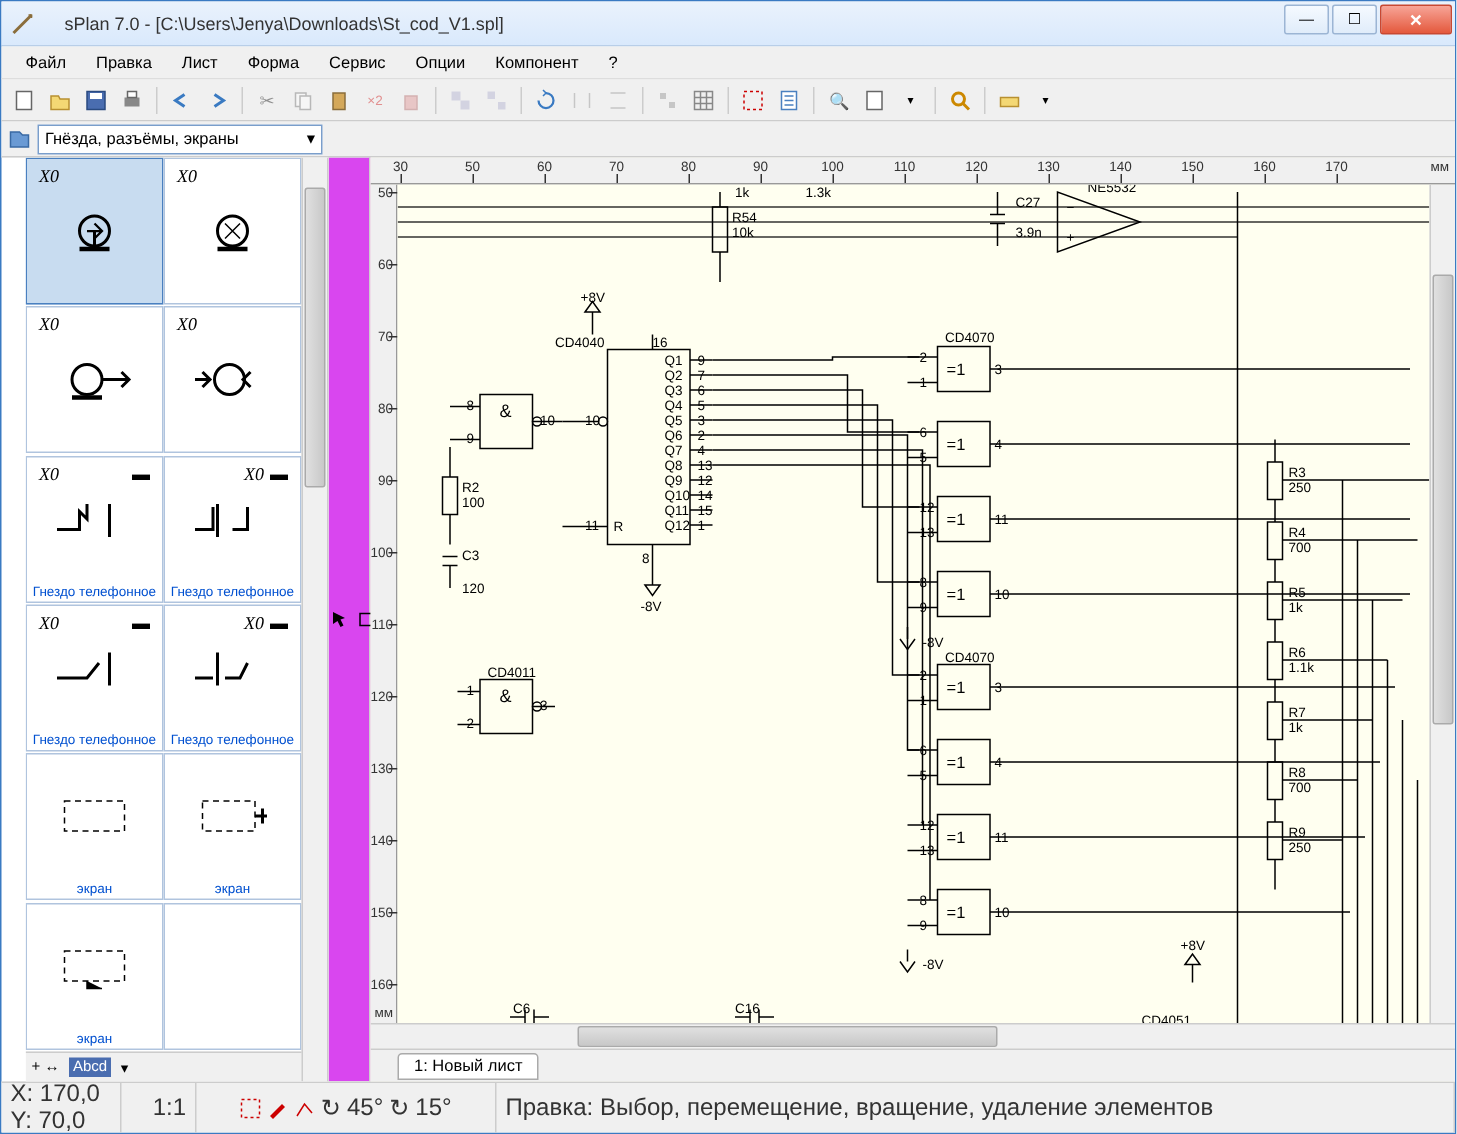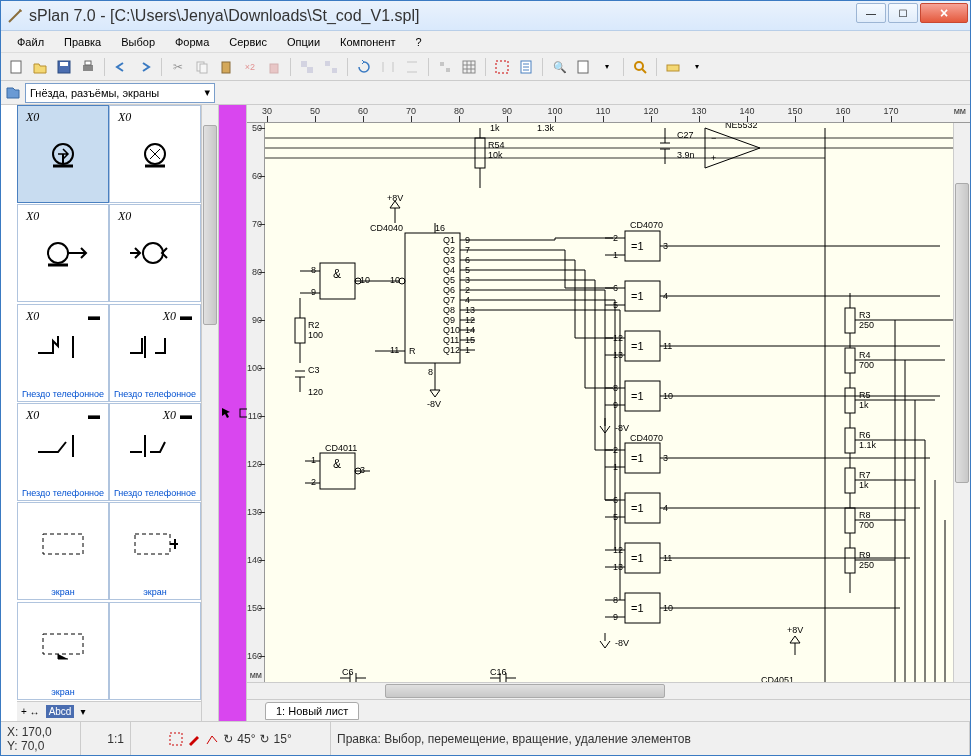--- a/index.html
+++ b/index.html
@@ -1,20 +1,20 @@
 <!DOCTYPE html>
 <html><head>
 <meta charset="utf-8">
 <style>
 * { box-sizing: border-box; margin: 0; padding: 0; }
 body { font-family: Tahoma, Arial, sans-serif; font-size: 11px; background: #fff; width: 971px; height: 756px; overflow: hidden; }
 .window { border: 1px solid #3a7ac2; height: 756px; display: flex; flex-direction: column; }
 .titlebar { height: 30px; background: linear-gradient(#eaf2fc,#d9e9fc); display: flex; align-items: center; border-bottom: 1px solid #b8cee8; }
 .titlebar .icon { width: 16px; height: 16px; margin: 0 6px; }
-.titlebar .title { flex: 1; font-size: 16px; color: #333; }
+.titlebar .title { flex: 1; font-size: 12px; color: #333; margin-left: 14px; }
 .winbtns { display: flex; height: 100%; }
 .winbtn { width: 30px; height: 20px; margin: 2px 2px 0 0; border: 1px solid #9cb5d4; background: linear-gradient(#f5faff,#e0ecfa); border-radius: 2px; display: flex; align-items: center; justify-content: center; font-size: 10px; cursor: pointer; }
 .winbtn.close { width: 48px; background: linear-gradient(#f7a497,#e4593d); border-color: #c84832; color: #fff; font-weight: bold; font-size: 14px; }
 .menubar { height: 22px; background: #f0f0f0; display: flex; align-items: center; padding: 0 6px; border-bottom: 1px solid #ddd; gap: 0; }
 .menuitem { padding: 3px 10px; cursor: pointer; }
 .toolbar { height: 28px; background: #f0f0f0; display: flex; align-items: center; padding: 0 4px; border-bottom: 1px solid #ccc; gap: 2px; }
 .tbtn { width: 22px; height: 22px; display: flex; align-items: center; justify-content: center; cursor: pointer; border: 1px solid transparent; border-radius: 2px; }
 .tsep { width: 1px; height: 18px; background: #ccc; margin: 0 3px; }
 .catbar { height: 24px; background: #f0f0f0; display: flex; align-items: center; padding: 0 4px; border-bottom: 1px solid #ccc; }
 .catdrop { flex: 1; max-width: 190px; height: 20px; border: 1px solid #7a9ecb; background: #fff; display: flex; align-items: center; padding: 0 4px; font-size: 11px; cursor: pointer; justify-content: space-between; }
@@ -41,21 +41,21 @@
 .wire { stroke: #000; stroke-width: 1; fill: none; }
 .comp { stroke: #000; stroke-width: 1; fill: none; }
 .comptxt { font-size: 9px; fill: #000; font-family: Arial; }
 .vscroll { width: 17px; background: #f0f0f0; border-left: 1px solid #ccc; position: relative; }
 .vthumb { position: absolute; left: 1px; right: 1px; top: 60px; height: 300px; background: linear-gradient(90deg,#e0e0e0,#c8c8c8); border: 1px solid #aaa; border-radius: 2px; cursor: pointer; }
 .hscrollrow { height: 17px; display: flex; background: #f0f0f0; border-top: 1px solid #ccc; }
 .hscroll { flex: 1; position: relative; margin-left: 18px; }
 .hthumb { position: absolute; top: 1px; bottom: 1px; left: 120px; width: 280px; background: linear-gradient(#e0e0e0,#c8c8c8); border: 1px solid #aaa; border-radius: 2px; cursor: pointer; }
 .tabbar { height: 22px; background: #f0f0f0; border-top: 1px solid #ccc; display: flex; align-items: center; padding-left: 18px; }
 .tab { border: 1px solid #aaa; padding: 2px 10px; background: #fff; font-size: 11px; border-top-left-radius: 3px; border-top-right-radius: 3px; cursor: pointer; }
-.status { height: 34px; background: #f0f0f0; border-top: 1px solid #ccc; display: flex; align-items: center; font-size: 12px; color: #333; }
+.status { height: 34px; background: #f0f0f0; border-top: 1px solid #ccc; display: flex; align-items: center; font-size: 16px; color: #333; }
 .statcell { border-right: 1px solid #ccc; height: 100%; padding: 2px 6px; display: flex; flex-direction: column; justify-content: center; }
 .statcell.icons { flex-direction: row; align-items: center; gap: 4px; }
 .libscroll { width: 17px; background: #f0f0f0; border-left: 1px solid #ccc; position: absolute; right: 0; top: 0; bottom: 0; }
 .libscroll .thumb { position: absolute; left: 1px; right: 1px; top: 20px; height: 200px; background: linear-gradient(90deg,#e0e0e0,#c8c8c8); border: 1px solid #aaa; border-radius: 2px; cursor: pointer; }
 .optrow { height: 20px; background: #f0f0f0; border-top: 1px solid #ccc; display: flex; align-items: center; padding: 0 4px; gap: 6px; font-size: 10px; }
 </style>
 </head>
 <body>
 
 <div class="window">
@@ -68,21 +68,21 @@
     <div class="winbtns">
       <div class="winbtn">—</div>
       <div class="winbtn">☐</div>
       <div class="winbtn close">×</div>
     </div>
   </div>
 
   <div class="menubar">
     <div class="menuitem">Файл</div>
     <div class="menuitem">Правка</div>
-    <div class="menuitem">Выбор</div>
+    <div class="menuitem">Лист</div>
     <div class="menuitem">Форма</div>
     <div class="menuitem">Сервис</div>
     <div class="menuitem">Опции</div>
     <div class="menuitem">Компонент</div>
     <div class="menuitem">?</div>
   </div>
 
   <div class="toolbar">
     <div class="tbtn">
         <svg width="16" height="16">

